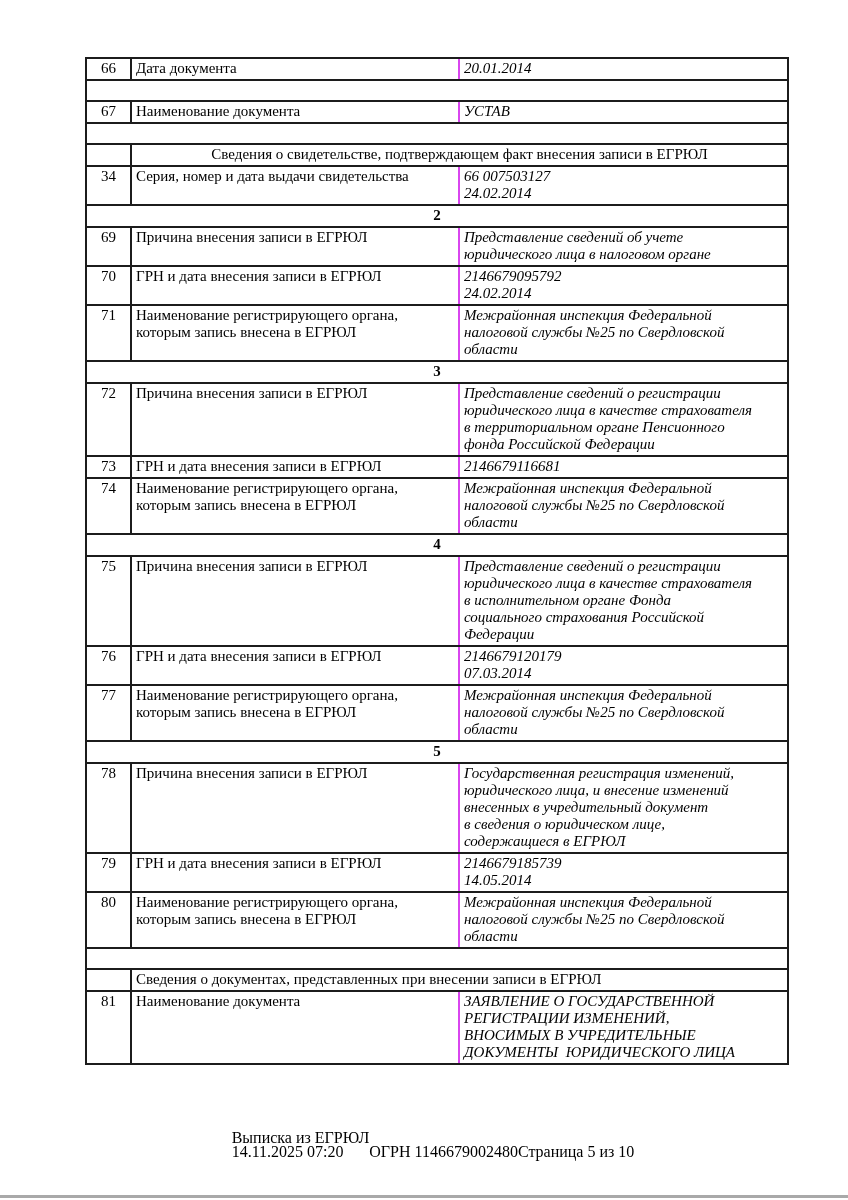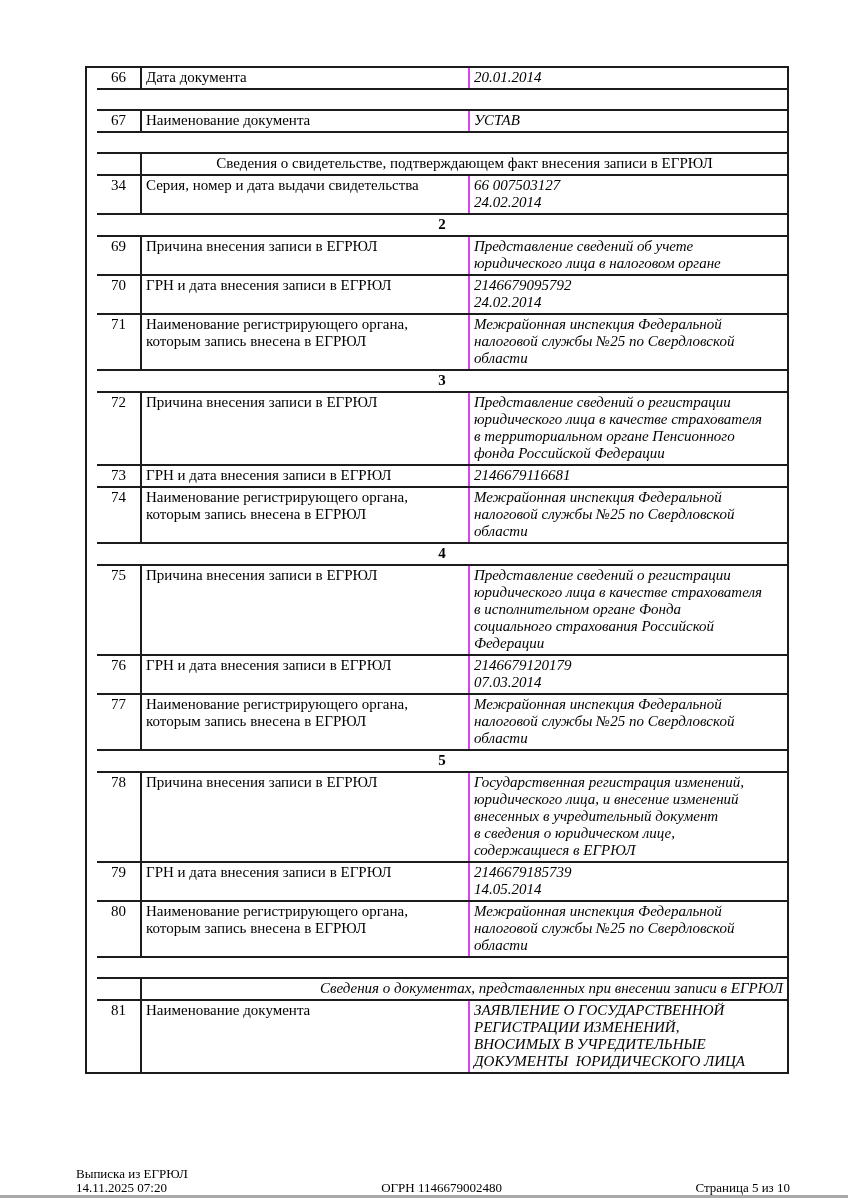--- a/index.html
+++ b/index.html
@@ -3,45 +3,45 @@
 <meta charset="utf-8">
 <style>
   html,body{margin:0;padding:0;}
   body{
     width:848px;height:1200px;position:relative;background:#ffffff;
     font-family:"Liberation Serif","DejaVu Serif",serif;
     font-size:15px;line-height:17px;color:#000;
     overflow:hidden;
   }
   .doc-table{
-    position:absolute;left:85px;top:66px;width:704px;
-    border:2px solid #1c1c1c;background:#fff;box-sizing:border-box;padding-left:10px;
+    position:absolute;left:85px;top:57px;width:704px;
+    border:2px solid #1c1c1c;background:#fff;box-sizing:border-box;
   }
   .trow{display:flex;border-bottom:2px solid #1c1c1c;box-sizing:border-box;}
   .trow:last-child{border-bottom:none;}
   .cell{box-sizing:border-box;padding:1px 4px 2px;overflow:hidden;}
   .cell.num{
     width:45px;flex:0 0 45px;border-right:2px solid #1c1c1c;
     text-align:center;
   }
   .cell.label{width:328px;flex:0 0 328px;border-right:2px solid #d946ef;}
   .cell.value{flex:1 1 auto;font-style:italic;}
   .value-line{white-space:pre-wrap;}
   .trow.spacer{height:21px;}
   .trow.number{
     display:block;text-align:center;font-weight:bold;
     padding:1px 0 2px;
   }
   .trow.section .stext{flex:1 1 auto;box-sizing:border-box;padding:1px 4px 2px;border-radius:9px;}
   .trow.section .stext.align-center{text-align:center;}
-  .trow.section .stext.align-left{text-align:right;font-style:italic;}
+  .trow.section .stext.align-left{text-align:left;}
   .page-footer{
     position:absolute;left:76px;right:58px;top:1131px;
-    display:flex;justify-content:space-between;align-items:flex-end;
-    font-size:13px;line-height:14px;margin-top:36px;
+    display:flex;justify-content:center;align-items:flex-end;
+    font-size:16px;line-height:14px;
   }
   .footer-left div{white-space:nowrap;}
   .footer-center,.footer-right{white-space:nowrap;}
   .bottom-edge{
     position:absolute;left:0;top:1195px;width:848px;height:3px;
     background:#a9a9a9;
   }
 </style>
 </head>
 <body>

